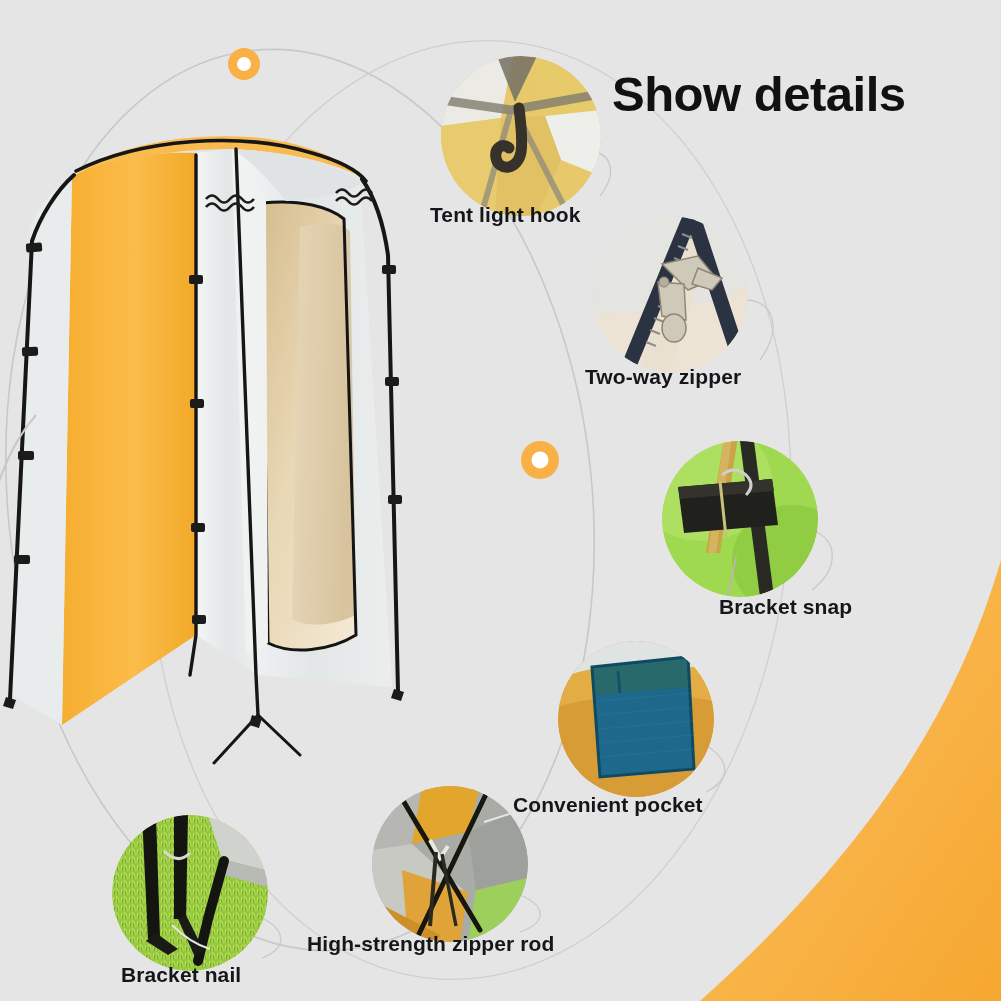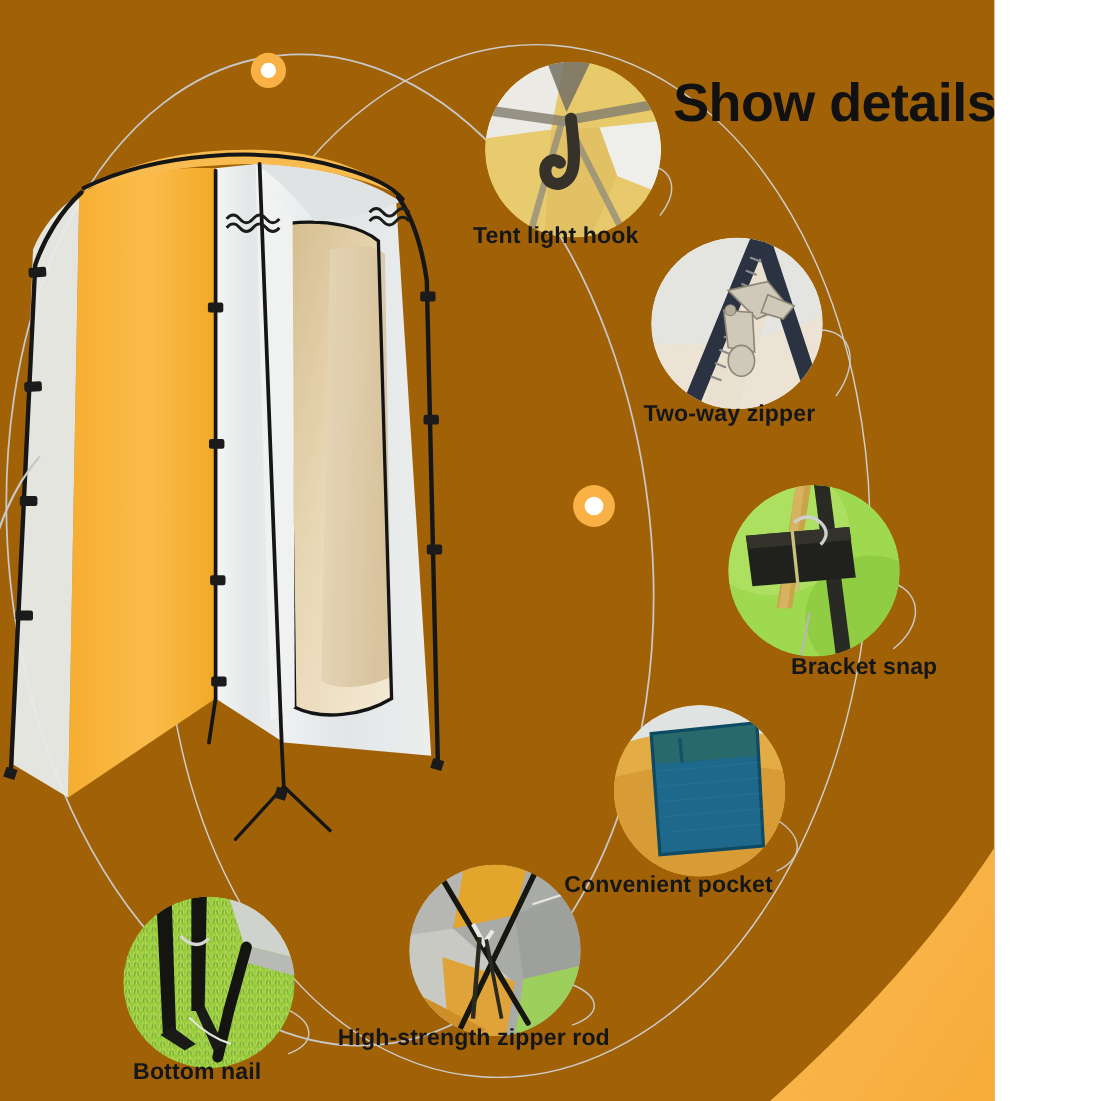--- a/index.html
+++ b/index.html
@@ -2,21 +2,21 @@
 <html><head>
 <meta charset="utf-8">
 <style>
   html,body{margin:0;padding:0;}
   body{
     width:1001px;height:1001px;
     background:#ffffff;
     font-family:"Liberation Sans", sans-serif;
     overflow:hidden;
   }
-  #stage{position:relative;width:904px;height:1001px;background:#a16207;overflow:hidden;}
+  #stage{position:relative;width:1001px;height:1001px;background:#e5e5e5;overflow:hidden;}
 
   
   .bg-svg{position:absolute;left:0;top:0;width:1001px;height:1001px;pointer-events:none;}
 
   
   .title{
     position:absolute;
     left:612px;top:66px;
     font-size:49px;
     font-weight:bold;
@@ -325,21 +325,21 @@
           <path d="M30 0 L44 0 L48 122 L36 124 Z" fill="#141510"></path>
           <path d="M62 0 L76 0 L74 104 L62 104 Z" fill="#141510"></path>
           <path d="M112 46 L96 104 L86 146" stroke="#141510" stroke-width="10" fill="none" stroke-linecap="round"></path>
           <path d="M44 118 L66 134 L56 140 L34 126 Z" fill="#1a1b16"></path>
           <path d="M74 100 L92 136 L82 140 L66 104 Z" fill="#1a1b16"></path>
           <path d="M52 36 q14 14 26 2" stroke="#d8d8d2" stroke-width="3" fill="none"></path>
           <path d="M60 110 q18 18 38 24" stroke="#e2e6dd" stroke-width="2" fill="none"></path>
         </g>
       </svg>
     </div>
-    <div class="label" style="left:121px;top:963px;">Bottom nail</div>
+    <div class="label" style="left:121px;top:963px;">Bracket nail</div>
   </div>
 
   <svg class="bg-svg" viewBox="0 0 1001 1001">
     <g>
       <circle cx="244" cy="64" r="16" fill="#f9b145"></circle>
       <circle cx="244" cy="64" r="7" fill="#ffffff"></circle>
     </g>
     <g>
       <circle cx="540" cy="460" r="19" fill="#f9b145"></circle>
       <circle cx="540" cy="460" r="8.5" fill="#ffffff"></circle>

